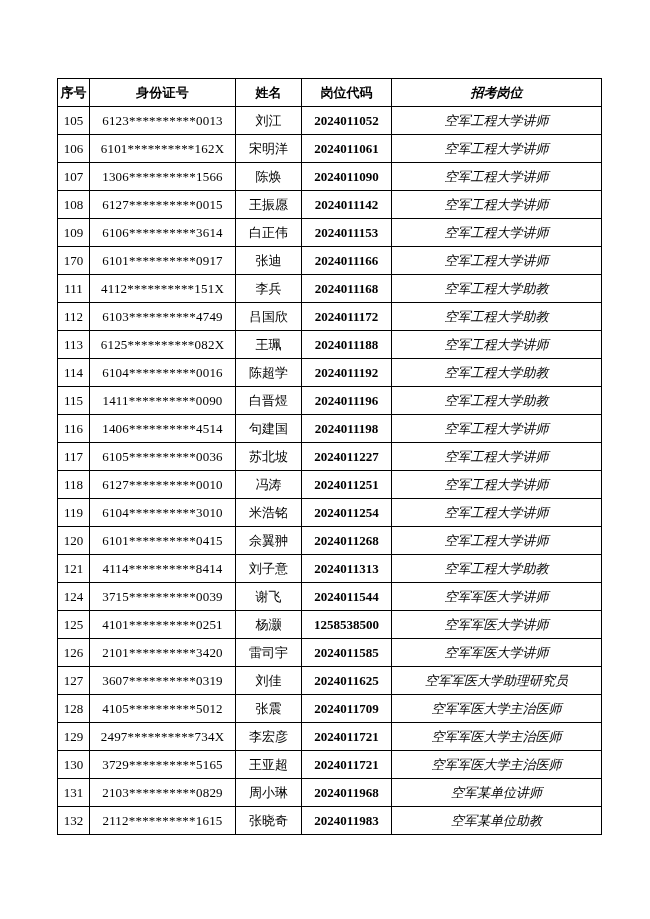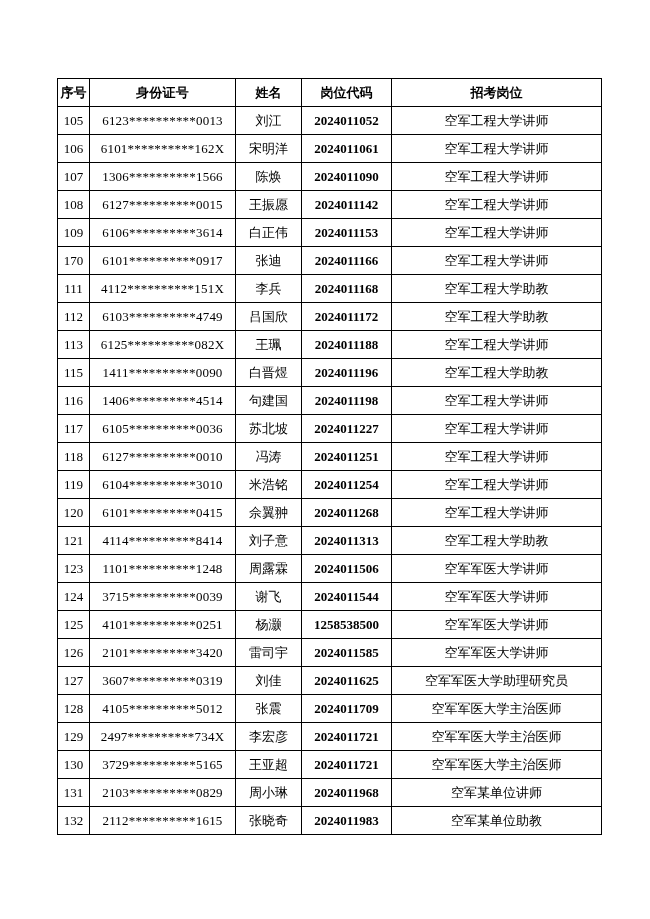--- a/index.html
+++ b/index.html
@@ -38,21 +38,21 @@
     vertical-align: middle;
   }
   table.roster th {
     font-weight: bold;
   }
   
   .col0 { width: 31px; }
   .col1 { width: 145px; letter-spacing: 0.2px; }
   .col2 { width: 65px; }
   .col3 { width: 89px; font-weight: bold; }
-  .col4 { width: 209px; }
+  .col4 { width: 209px; font-style: italic; }
   td.col4 {
     text-align: left;
     padding-left: 4px;
   }
 </style>
 </head>
 <body>
 
 <div class="page">
   <table class="roster">
@@ -123,20 +123,27 @@
           <td class="col4">空军工程大学助教</td>
         </tr>
         <tr>
           <td class="col0">113</td>
           <td class="col1">6125**********082X</td>
           <td class="col2">王珮</td>
           <td class="col3">2024011188</td>
           <td class="col4">空军工程大学讲师</td>
         </tr>
         <tr>
+          <td class="col0">114</td>
+          <td class="col1">6104**********0016</td>
+          <td class="col2">陈超学</td>
+          <td class="col3">2024011192</td>
+          <td class="col4">空军工程大学助教</td>
+        </tr>
+        <tr>
           <td class="col0">115</td>
           <td class="col1">1411**********0090</td>
           <td class="col2">白晋煜</td>
           <td class="col3">2024011196</td>
           <td class="col4">空军工程大学助教</td>
         </tr>
         <tr>
           <td class="col0">116</td>
           <td class="col1">1406**********4514</td>
           <td class="col2">句建国</td>
@@ -170,27 +177,20 @@
           <td class="col2">佘翼翀</td>
           <td class="col3">2024011268</td>
           <td class="col4">空军工程大学讲师</td>
         </tr>
         <tr>
           <td class="col0">121</td>
           <td class="col1">4114**********8414</td>
           <td class="col2">刘子意</td>
           <td class="col3">2024011313</td>
           <td class="col4">空军工程大学助教</td>
-        </tr>
-        <tr>
-          <td class="col0">123</td>
-          <td class="col1">1101**********1248</td>
-          <td class="col2">周露霖</td>
-          <td class="col3">2024011506</td>
-          <td class="col4">空军军医大学讲师</td>
         </tr>
         <tr>
           <td class="col0">124</td>
           <td class="col1">3715**********0039</td>
           <td class="col2">谢飞</td>
           <td class="col3">2024011544</td>
           <td class="col4">空军军医大学讲师</td>
         </tr>
         <tr>
           <td class="col0">125</td>

